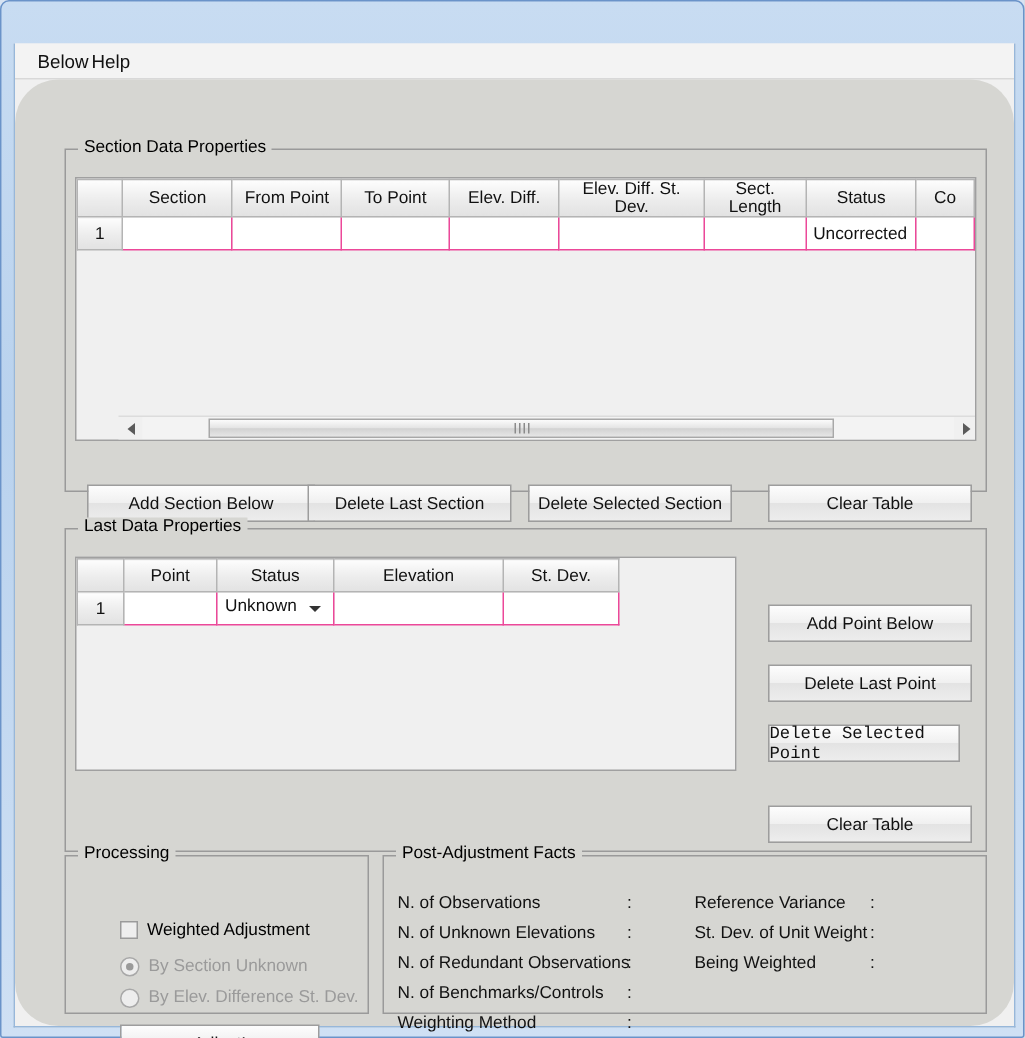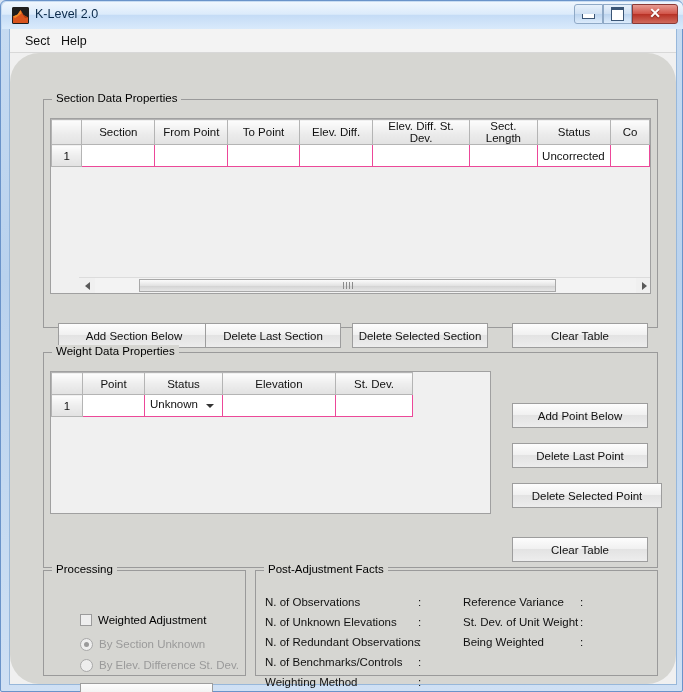--- a/index.html
+++ b/index.html
@@ -158,21 +158,21 @@
     display:flex;align-items:center;justify-content:center;
     cursor:default;
   }
   #btn-add-section{left:48px;top:270px;width:152px;height:25px;}
   #btn-del-last-section{left:195px;top:270px;width:136px;height:25px;}
   #btn-del-sel-section{left:342px;top:270px;width:136px;height:25px;}
   #btn-clear-section{left:502px;top:270px;width:136px;height:25px;}
 
   #btn-add-point{left:502px;top:350px;width:136px;height:25px;}
   #btn-del-last-point{left:502px;top:390px;width:136px;height:25px;}
-  #btn-del-sel-point{left:502px;top:430px;width:150px;height:25px;}
+  #btn-del-sel-point{left:502px;top:430px;width:128px;height:25px;font-family:Liberation Mono, monospace;}
   #btn-clear-point{left:502px;top:484px;width:136px;height:25px;}
 
   #btn-adjust{left:70px;top:630px;width:133px;height:25px;}
 
   
   .ctrl-row{position:absolute;display:flex;font-size:11.5px;margin-left:20px;}
   .cbox{
     width:12px;height:12px;box-sizing:border-box;
     border:1px solid #9b9b9b;background:#eeeeee;margin-right:6px;
   }
@@ -186,46 +186,25 @@
 
   
   .fact{position:absolute;font-size:11.5px;color:#111;white-space:nowrap;}
   .fact-colon{position:absolute;font-size:11.5px;color:#111;}
 </style>
 </head>
 <body>
 
 <div id="window">
 
-  <div id="titlebar">
-    <div id="title-icon">
-      <svg width="17" height="17" viewBox="0 0 17 17">
-        <rect width="17" height="17" fill="#1e1e1e"></rect>
-        <path d="M1 9.5 L5.5 7.5 L8.5 3 L11.5 8 L16 10.5 L16 16 L1 16 Z" fill="#d9541e"></path>
-        <path d="M1 9.6 L5.6 7.6 L8.5 3.2 L10 6 L6 9 L3 11 Z" fill="#f08a28"></path>
-        <path d="M8.5 3 L11.5 8 L16 10.5 L13 11 L10 6.5 Z" fill="#b23c10"></path>
-      </svg>
-    </div>
-    <div id="title-text">K-Level 2.0</div>
-
-    <div class="winbtn" id="btn-min">
-      <div class="glyph-min"></div>
-    </div>
-    <div class="winbtn" id="btn-max">
-      <div class="glyph-max"></div>
-    </div>
-    <div class="winbtn" id="btn-close">
-      <div class="glyph-close">✕</div>
-    </div>
-  </div>
 
   <div id="client">
 
     <div id="menubar">
-      <div class="menu-item" id="menu-file">Sect</div>
+      <div class="menu-item" id="menu-file">Below</div>
       <div class="menu-item" id="menu-help">Help</div>
     </div>
 
     <div id="content">
 
       <div class="panel" id="panel-section">
         <div class="panel-title">Section Data Properties</div>
 
         <div class="tablewrap" id="section-table">
           <table class="grid">
@@ -288,21 +267,21 @@
           </div>
         </div>
       </div>
 
       <div class="btn" id="btn-add-section">Add Section Below</div>
       <div class="btn" id="btn-del-last-section">Delete Last Section</div>
       <div class="btn" id="btn-del-sel-section">Delete Selected Section</div>
       <div class="btn" id="btn-clear-section">Clear Table</div>
 
       <div class="panel" id="panel-point">
-        <div class="panel-title">Weight Data Properties</div>
+        <div class="panel-title">Last Data Properties</div>
 
         <div class="tablewrap" id="point-table">
           <table class="grid">
             <colgroup>
               <col style="width:31px">
                 <col style="width:62px">
                 <col style="width:78px">
                 <col style="width:113px">
                 <col style="width:77px">
             </colgroup>

